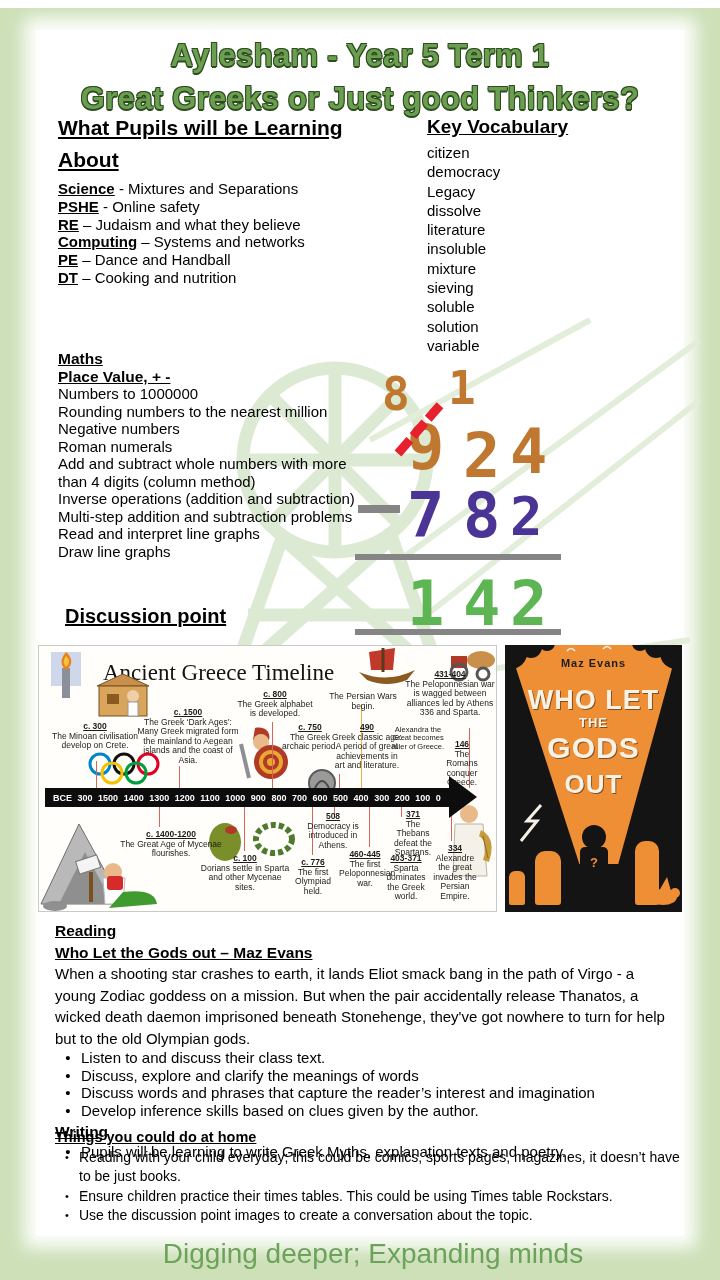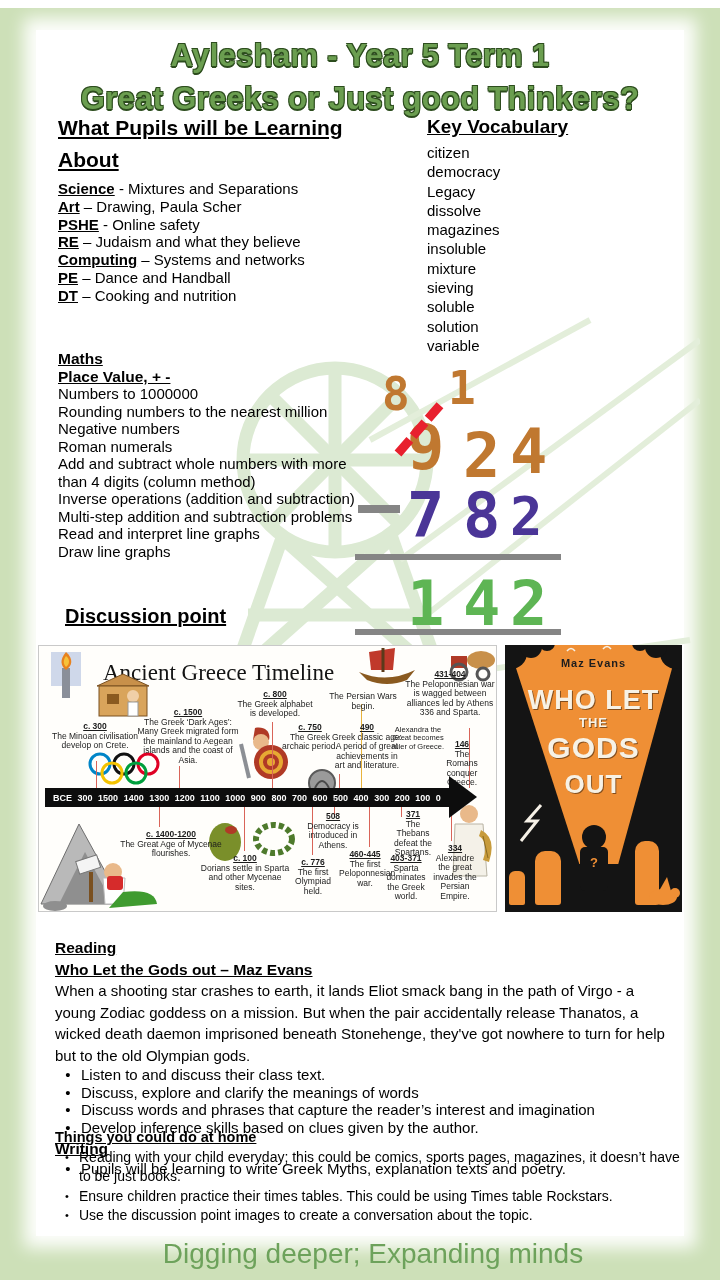--- a/index.html
+++ b/index.html
@@ -81,21 +81,21 @@
   .t1 { top:40px; font-size:27px; } .t2 { top:70px; font-size:13px; }
   .t3 { top:86px; font-size:30px; } .t4 { top:124px; font-size:26px; }
   .boy { position:absolute; left:75px; top:180px; width:28px; height:80px; }
   .boy .head { position:absolute; left:2px; top:0; width:24px; height:24px; background:#141414; border-radius:50%; }
   .boy .body { position:absolute; left:0; top:22px; width:28px; height:44px; background:#141414; border-radius:5px; }
   .boy .qm { position:absolute; left:0; top:30px; width:28px; text-align:center;
     font-size:13px; font-weight:bold; color:#ef8f35; }
   .fig { position:absolute; background:#ef8f35; }
 
   
-  .reading-block { left:55px; top:920px; width:620px; font-size:15px; line-height:21.5px;margin-top:17px; }
+  .reading-block { left:55px; top:920px; width:620px; font-size:15px; line-height:21.5px; }
   .reading-block .h-u { font-size:15.5px; }
   .b-row { display:flex; line-height:17.6px; }
   .b-dot { width:26px; text-align:center; flex:0 0 26px; }
   .writing-head { margin-top:2px; }
 
   
   .home-block { left:55px; top:1128px; width:628px; font-size:14px; line-height:19.5px; }
   .home-block .h-u { font-size:14.5px; }
   .home-row { display:flex; line-height:19.5px; }
   .home-dot { width:24px; text-align:center; flex:0 0 24px; font-size:11px; }
@@ -132,35 +132,34 @@
 </svg>
 
 <div class="layer page-title">
   <div>Aylesham - Year 5 Term 1</div>
   <div>Great Greeks or Just good Thinkers?</div>
 </div>
 
 <div class="layer learning-head h-u">What Pupils will be Learning About</div>
 <div class="layer subjects">
   <div><span class="subject-term">Science</span> <span>- Mixtures and Separations</span></div>
-  <div><span class="subject-term">Art</span> <span>– Drawing, Paula Scher</span></div>
   <div><span class="subject-term">PSHE</span> <span>-   Online safety</span></div>
   <div><span class="subject-term">RE</span> <span>– Judaism and what they believe</span></div>
   <div><span class="subject-term">Computing</span> <span>– Systems and networks</span></div>
   <div><span class="subject-term">PE</span> <span>– Dance and Handball</span></div>
   <div><span class="subject-term">DT</span> <span>– Cooking and nutrition</span></div>
 </div>
 
 <div class="layer vocab-head h-u">Key Vocabulary</div>
 <div class="layer vocab-list">
   <div>citizen</div>
   <div>democracy</div>
   <div>Legacy</div>
   <div>dissolve</div>
-  <div>magazines</div>
+  <div>literature</div>
   <div>insoluble</div>
   <div>mixture</div>
   <div>sieving</div>
   <div>soluble</div>
   <div>solution</div>
   <div>variable</div>
 </div>
 
 <div class="layer maths-block">
   <div class="h-u">Maths</div>

